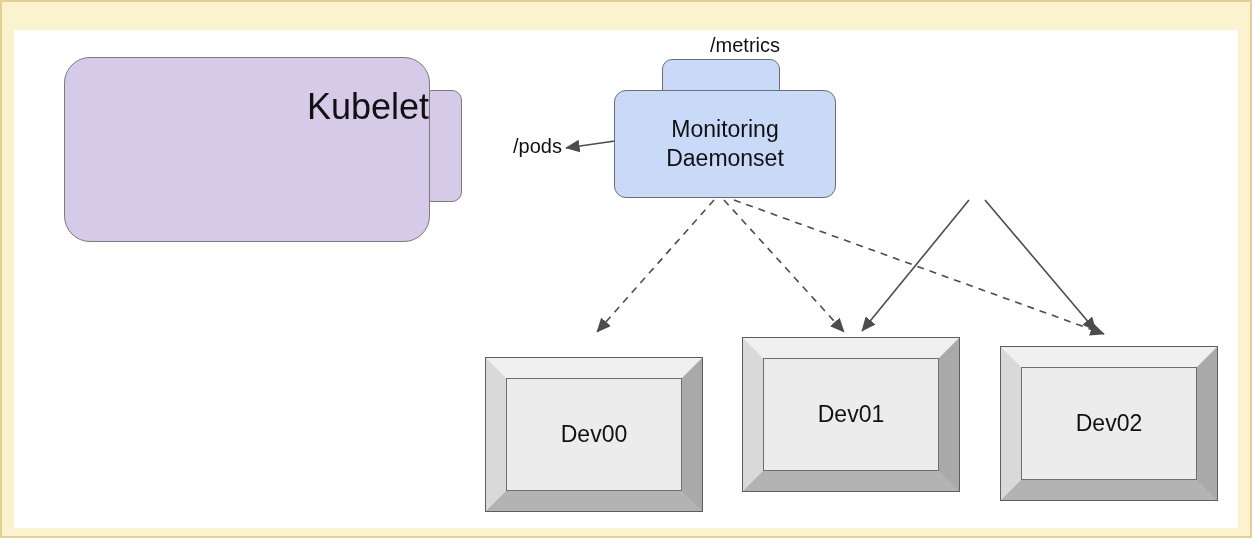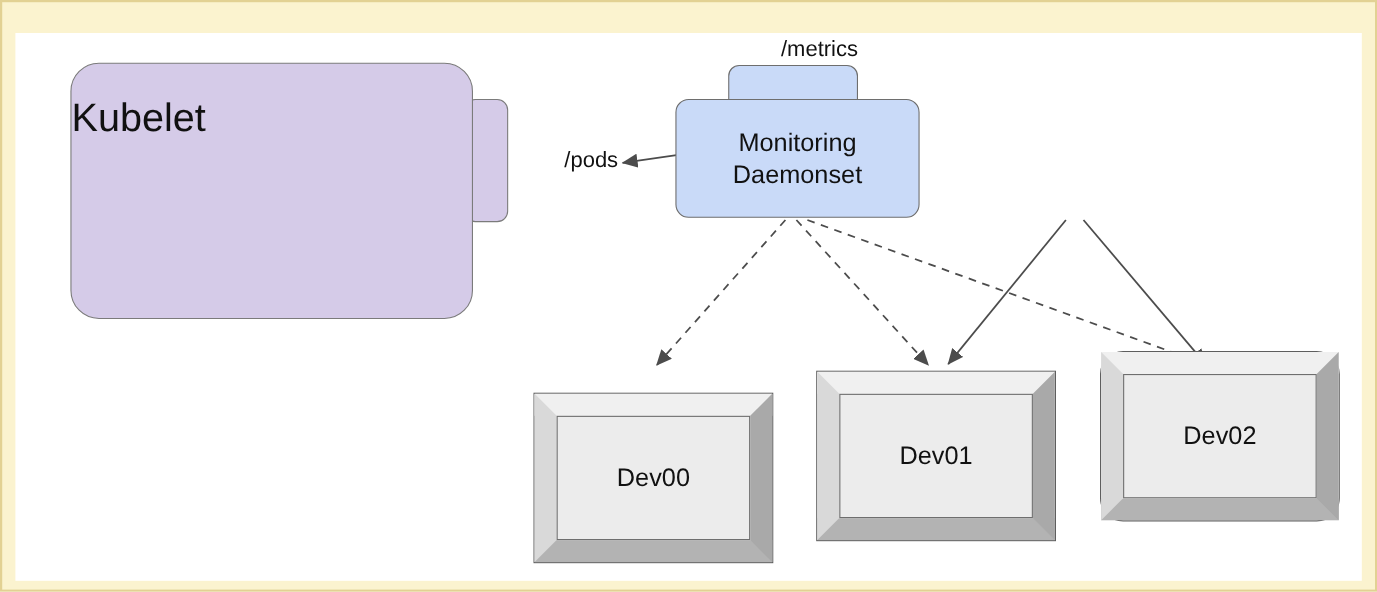--- a/index.html
+++ b/index.html
@@ -16,25 +16,25 @@
   .canvas {
     position:absolute;
     left:12px; top:28px; right:12px; bottom:8px;
     background:#ffffff;
   }
 
   .abs { position:absolute; }
 
   
   .kubelet-main {
-    left:62px; top:55px; width:366px; height:233px;
+    left:62px; top:55px; width:366px; height:185px;
     background:#d5cbe8;
     border:1.5px solid #7b7b7b;
     border-radius:26px;
-    display:flex; justify-content:flex-start;
+    display:flex; justify-content:flex-end;
     padding-top:28px;
     font-size:36px; color:#111;
     z-index:3;
   }
   .kubelet-tab {
     left:420px; top:88px; width:40px; height:112px;
     background:#d5cbe8;
     border:1.5px solid #7b7b7b;
     border-radius:10px;
     z-index:2;
@@ -84,21 +84,21 @@
   }
   .dev-face {
     width:100%; height:100%;
     background:#ececec;
     border:1px solid #6e6e6e;
     display:flex; align-items:center; justify-content:center;
     font-size:23px; color:#111;
   }
   .dev00 { left:483px;  top:335px;margin-top:20px; }
   .dev01 { left:740px;  top:335px; }
-  .dev02 { left:998px;  top:317px;border-radius:21px; }
+  .dev02 { left:998px;  top:344px; }
 
   svg.arrows {
     position:absolute; left:0; top:0;
     width:1252px; height:538px;
     z-index:1; pointer-events:none;
   }
 </style>
 </head>
 <body>
 

